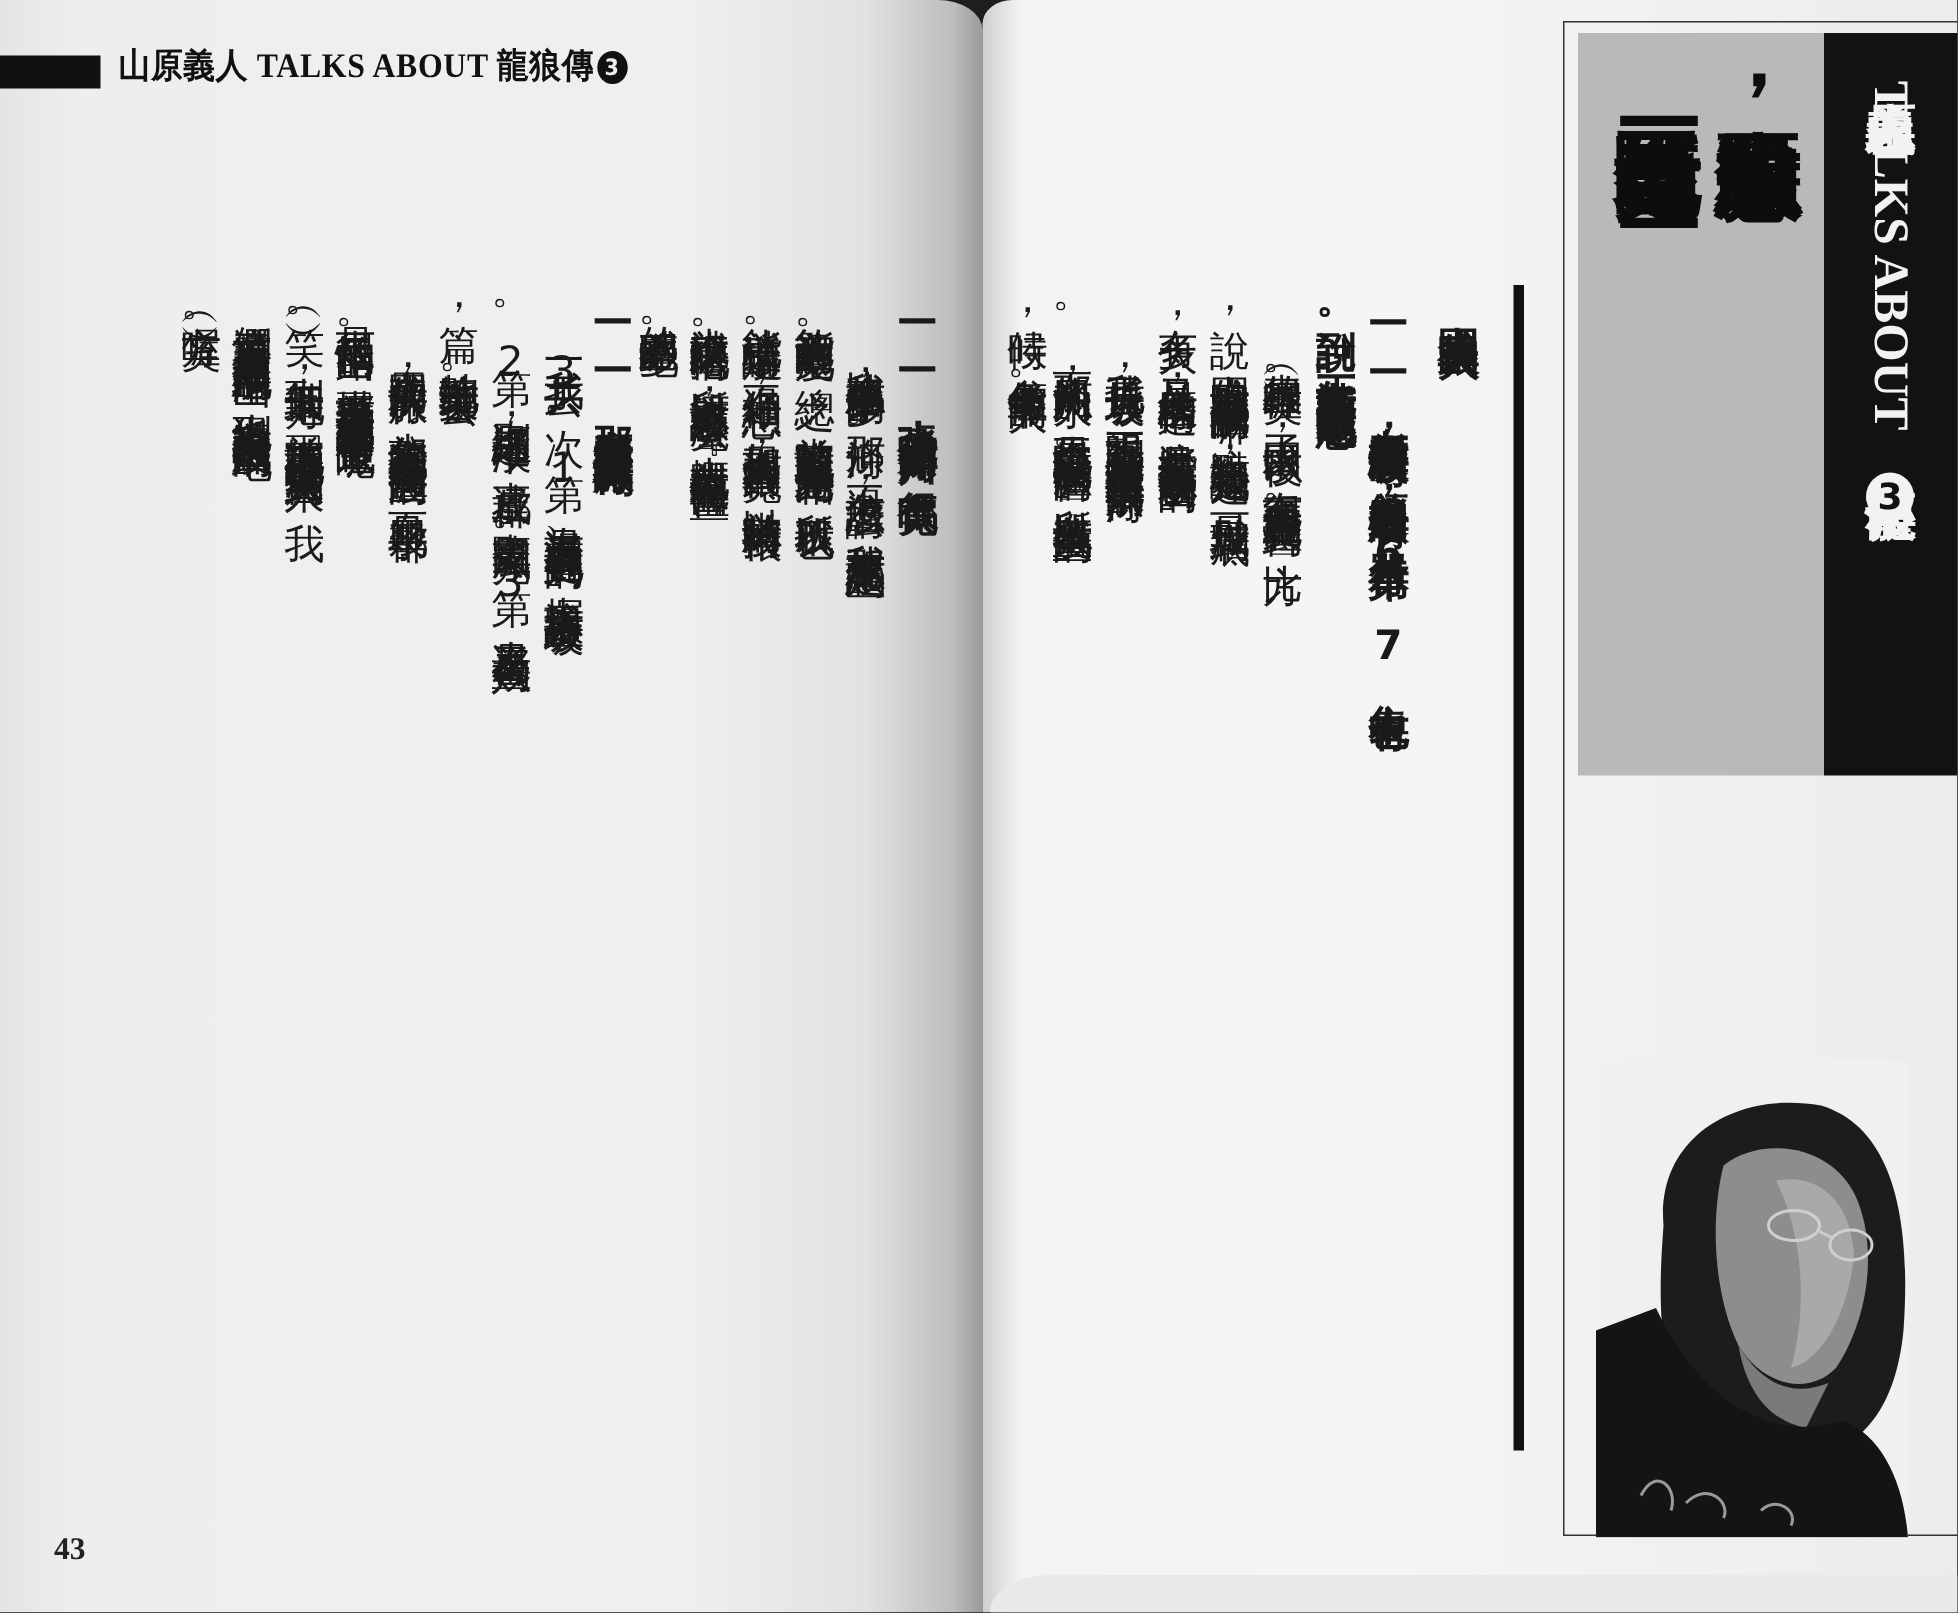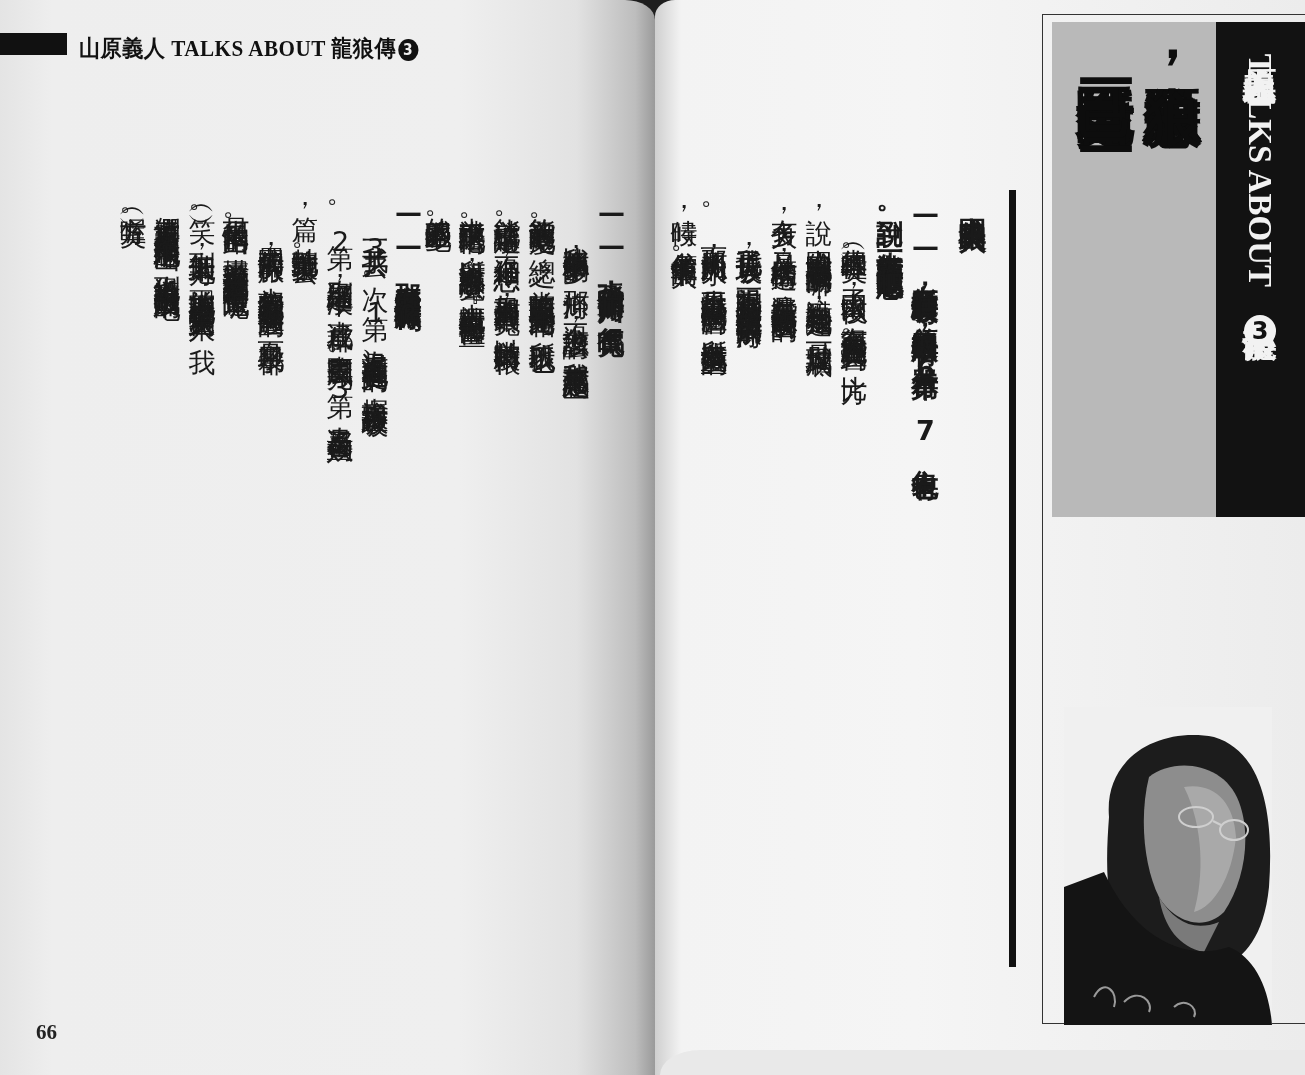--- a/index.html
+++ b/index.html
@@ -22,21 +22,21 @@
     background: linear-gradient(to right, #cfcfcf 0%, #f3f3f3 4%, #f5f5f5 40%, #ececec 100%);
     border-top-left-radius: 20px 16px;
   }
   .bottom-curl {
     position: absolute; left: 660px; top: 1050px; width: 645px; height: 25px;
     background: #e9e9e9; border-top-left-radius: 40px 25px;
   }
 
   
   .running-header {
-    position: absolute; left: 0; top: 33px; height: 26px; display: flex; align-items: flex-start;
+    position: absolute; left: 0; top: 33px; height: 26px; display: flex; align-items: flex-end;
   }
   .running-bar {
     width: 67px; height: 22px; background: #111; margin-right: 12px;
   }
   .running-title {
     font-family: "Liberation Serif", "DejaVu Serif", serif; font-weight: bold;
     font-size: 23px; letter-spacing: 0.5px; color: #111; white-space: nowrap;
     transform: scaleX(0.92); transform-origin: left center;
   }
   .circled { display: inline-block; width: 22px; height: 22px; border-radius: 50%;
@@ -117,21 +117,21 @@
 <div class="vcol q" style="left:391px; top:197px;">——那麼老師之後還有去取材旅行嗎？</div>
 <div class="vcol" style="left:358px; top:196px;">　我一共去了3次。第1次是漫畫裡面也有提到的、去探訪赤壁跟長坂坡</div>
 <div class="vcol" style="left:323px; top:196px;">。第2次則是經過漢中，直達成都，盡覽蜀國風光。第3次是為了畫匈奴</div>
 <div class="vcol" style="left:288px; top:196px;">篇，特地跑到蒙古去了。</div>
 <div class="vcol" style="left:254px; top:196px;">　去蜀國的那次旅行，大部分的行程都是在車子裡面渡過的，而且幾乎都</div>
 <div class="vcol" style="left:219px; top:196px;">是走很可怕的山路。搭車前導遊還跟我們說「不知道會不會發生危險」呢</div>
 <div class="vcol" style="left:185px; top:196px;">（笑）。去到某個地方，當地的人還說他們是「第一次見到日本人」，我</div>
 <div class="vcol" style="left:150px; top:196px;">們還穿越了看起來像是貓熊棲息地的深山，也到過據說會有山賊出沒的地</div>
 <div class="vcol" style="left:116px; top:196px;">方喔（笑）。</div>
 
-<div class="page-number">66</div>
+<div class="page-number">43</div>
 
 <div class="title-box"></div>
 <div class="title-gray"></div>
 <div class="title-black"></div>
 
 <div class="title-big" style="left:1140px; top:42px;">厭惡殺人的志狼，</div>
 <div class="title-big" style="left:1073px; top:42px;">不斷地責備自己——</div>
 
 <div class="title-side" style="left:1240px; top:42px;">
   <span class="cjk">山原義人</span>

